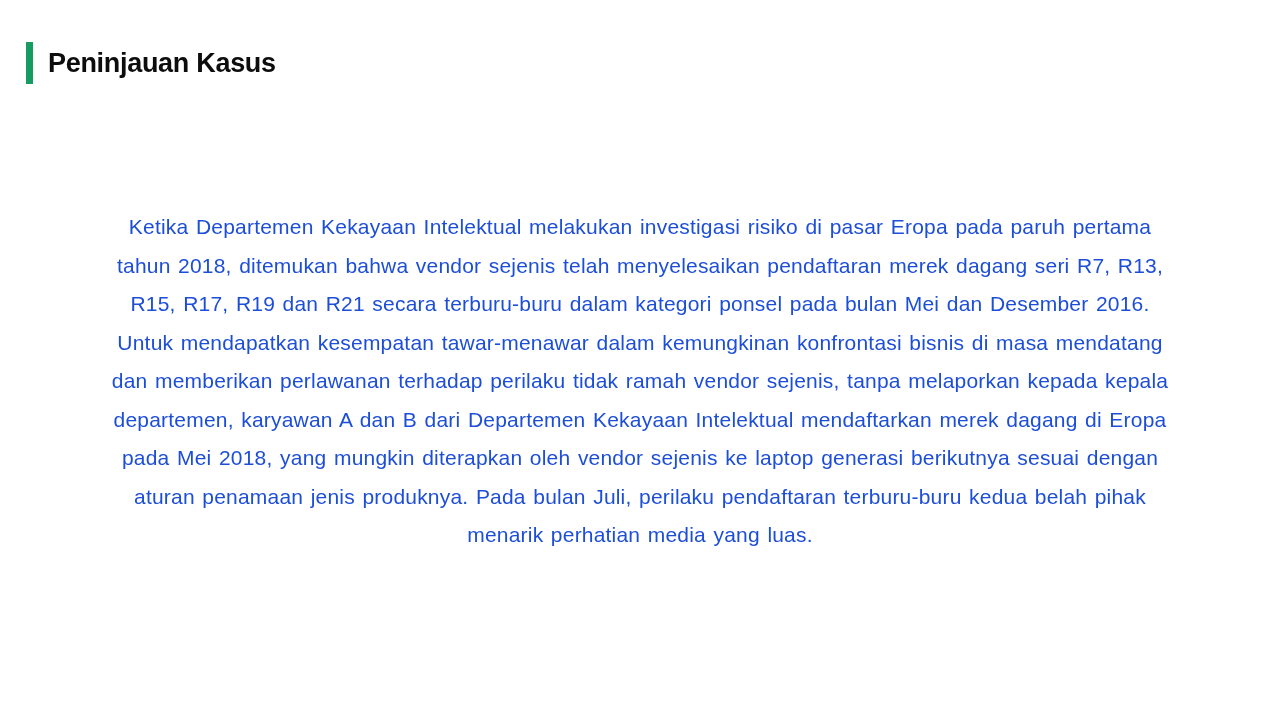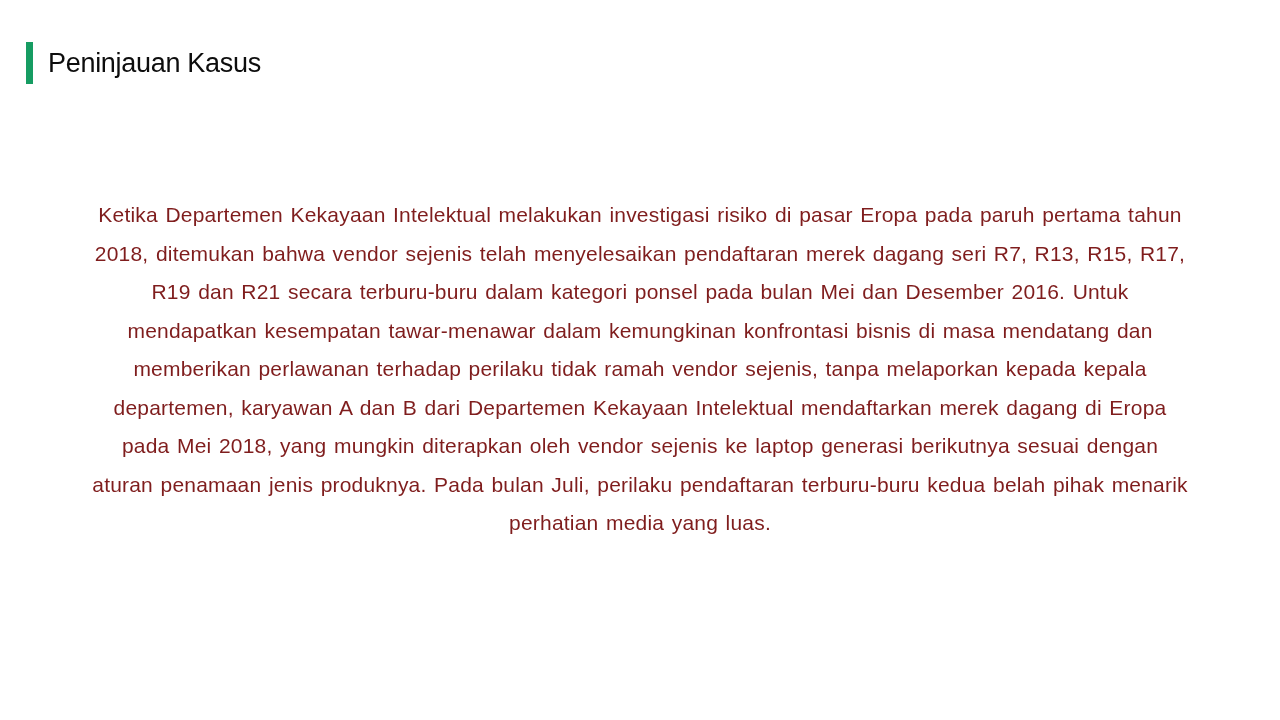--- a/index.html
+++ b/index.html
@@ -29,35 +29,35 @@
   }
   .accent-bar {
     width: 7px;
     height: 42px;
     margin-right: 15px;
     flex: 0 0 auto;
   }
   .slide-title {
     margin: 0;
     font-size: 27px;
-    font-weight: normal;
+    font-weight: bold;
     letter-spacing: -0.3px;
     color: #0d0d0d;
     white-space: nowrap;
   }
   .body-text {
     position: absolute;
     top: 196px;
     left: 88px;
     right: 88px;
-    margin: 0;
+    margin: 12px;
     font-size: 21px;
     line-height: 38.5px;
     text-align: center;
-    color: #7f1d1d;
+    color: #1d4ed8;
     letter-spacing: 0.2px;
     word-spacing: 1.5px;
   }
 </style>
 </head>
 <body>
 
 <div class="slide">
   <div class="header">
     <div class="accent-bar" style="background: rgb(22, 156, 98);"></div>

